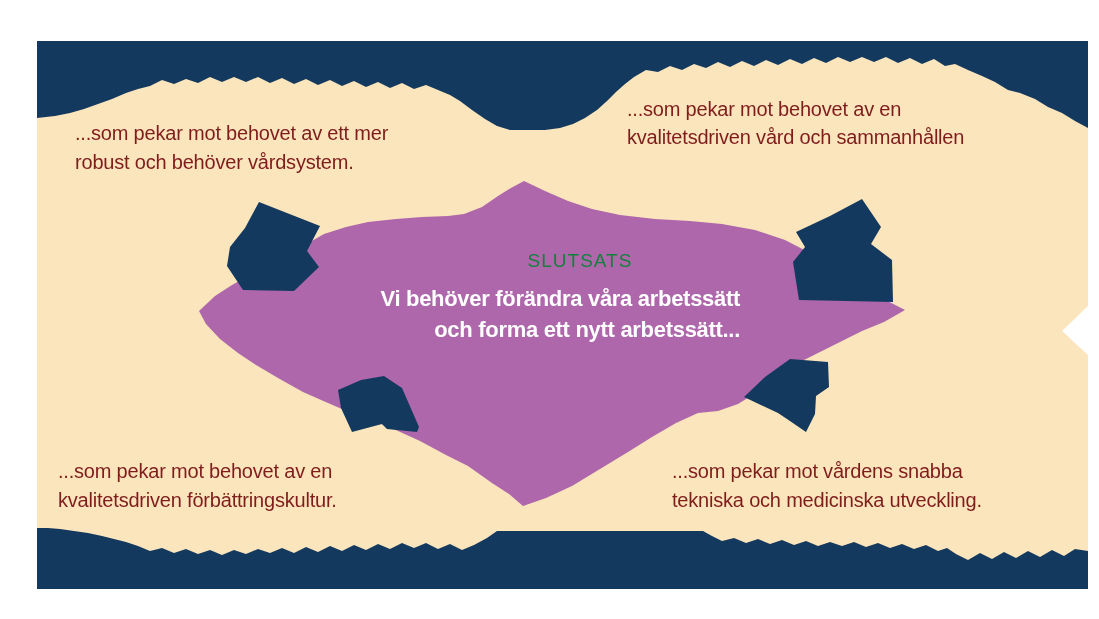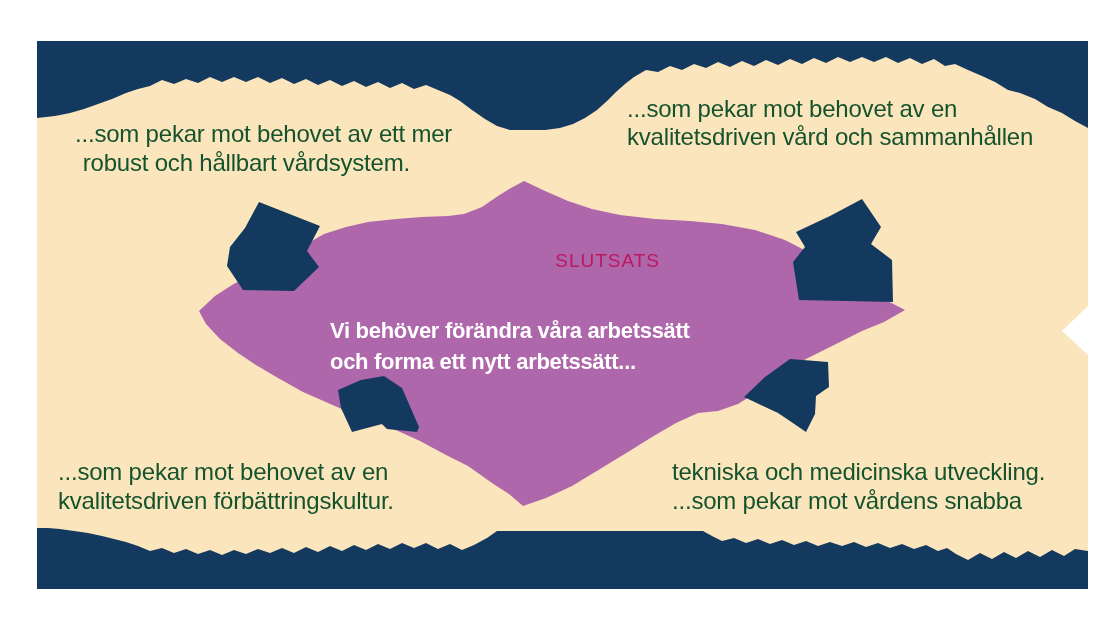--- a/index.html
+++ b/index.html
@@ -6,48 +6,47 @@
   .stage{
     position:relative;
     width:1099px;height:619px;
     background:#ffffff;
     overflow:hidden;
     font-family:"Liberation Sans", sans-serif;
   }
   .stage svg{position:absolute;left:0;top:0;}
   .note{
     position:absolute;
-    color:#14532d;
-    font-size:24px;
+    color:#7f1d1d;
+    font-size:20px;
     line-height:29px;
     letter-spacing:-0.2px;
     font-weight:400;
   }
   .note .line{white-space:nowrap;}
-  .note-center{text-align:right;}
+  .note-center{text-align:left;}
   .note-left{text-align:left;}
   .kicker{
     position:absolute;
-    left:460px;top:250px;width:200px;
-    text-align:right;
-    color:#be185d;
+    left:480px;top:250px;width:200px;
+    text-align:center;
+    color:#15803d;
     font-size:19px;
     letter-spacing:1px;
     font-weight:400;
   }
   .heading{
     position:absolute;
     left:330px;top:283px;width:410px;
-    text-align:left;
+    text-align:right;
     color:#ffffff;
     font-size:22px;
     line-height:31px;
     font-weight:bold;
     letter-spacing:-0.3px;
-    margin-top:32px;
   }
   .heading .line{white-space:nowrap;}
   .pos-top-left{left:75px;top:119px;width:335px;}
   .pos-top-right{left:627px;top:95px;width:375px;line-height:28px;}
   .pos-bottom-left{left:58px;top:457px;width:315px;}
   .pos-bottom-right{left:672px;top:457px;width:345px;}
 </style>
 </head>
 <body>
 
@@ -96,36 +95,36 @@
 
     <polygon points="338,390 361,380 384,376 402,388 419,427 417,432 387,429 382,424 352,432 341,408" fill="#14395f"></polygon>
 
     <polygon points="790,359 828,362 829,387 816,396 815,414 806,432 787,419 778,413 744,397 765,377" fill="#14395f"></polygon>
 
     <polygon points="1088,306 1062,331 1088,355" fill="#ffffff"></polygon>
   </svg>
 
   <div class="note note-center pos-top-left">
     <div class="line">...som pekar mot behovet av ett mer</div>
-    <div class="line">robust och hållbart vårdsystem.</div>
+    <div class="line">robust och behöver vårdsystem.</div>
   </div>
 
   <div class="note note-left pos-top-right">
     <div class="line">...som pekar mot behovet av en</div>
     <div class="line">kvalitetsdriven vård och sammanhållen</div>
   </div>
 
   <div class="note note-center pos-bottom-left">
     <div class="line">...som pekar mot behovet av en</div>
     <div class="line">kvalitetsdriven förbättringskultur.</div>
   </div>
 
   <div class="note note-left pos-bottom-right">
+    <div class="line">...som pekar mot vårdens snabba</div>
     <div class="line">tekniska och medicinska utveckling.</div>
-    <div class="line">...som pekar mot vårdens snabba</div>
   </div>
 
   <div class="kicker">SLUTSATS</div>
 
   <div class="heading">
     <div class="line">Vi behöver förändra våra arbetssätt</div>
     <div class="line">och forma ett nytt arbetssätt...</div>
   </div>
 
 </div>

